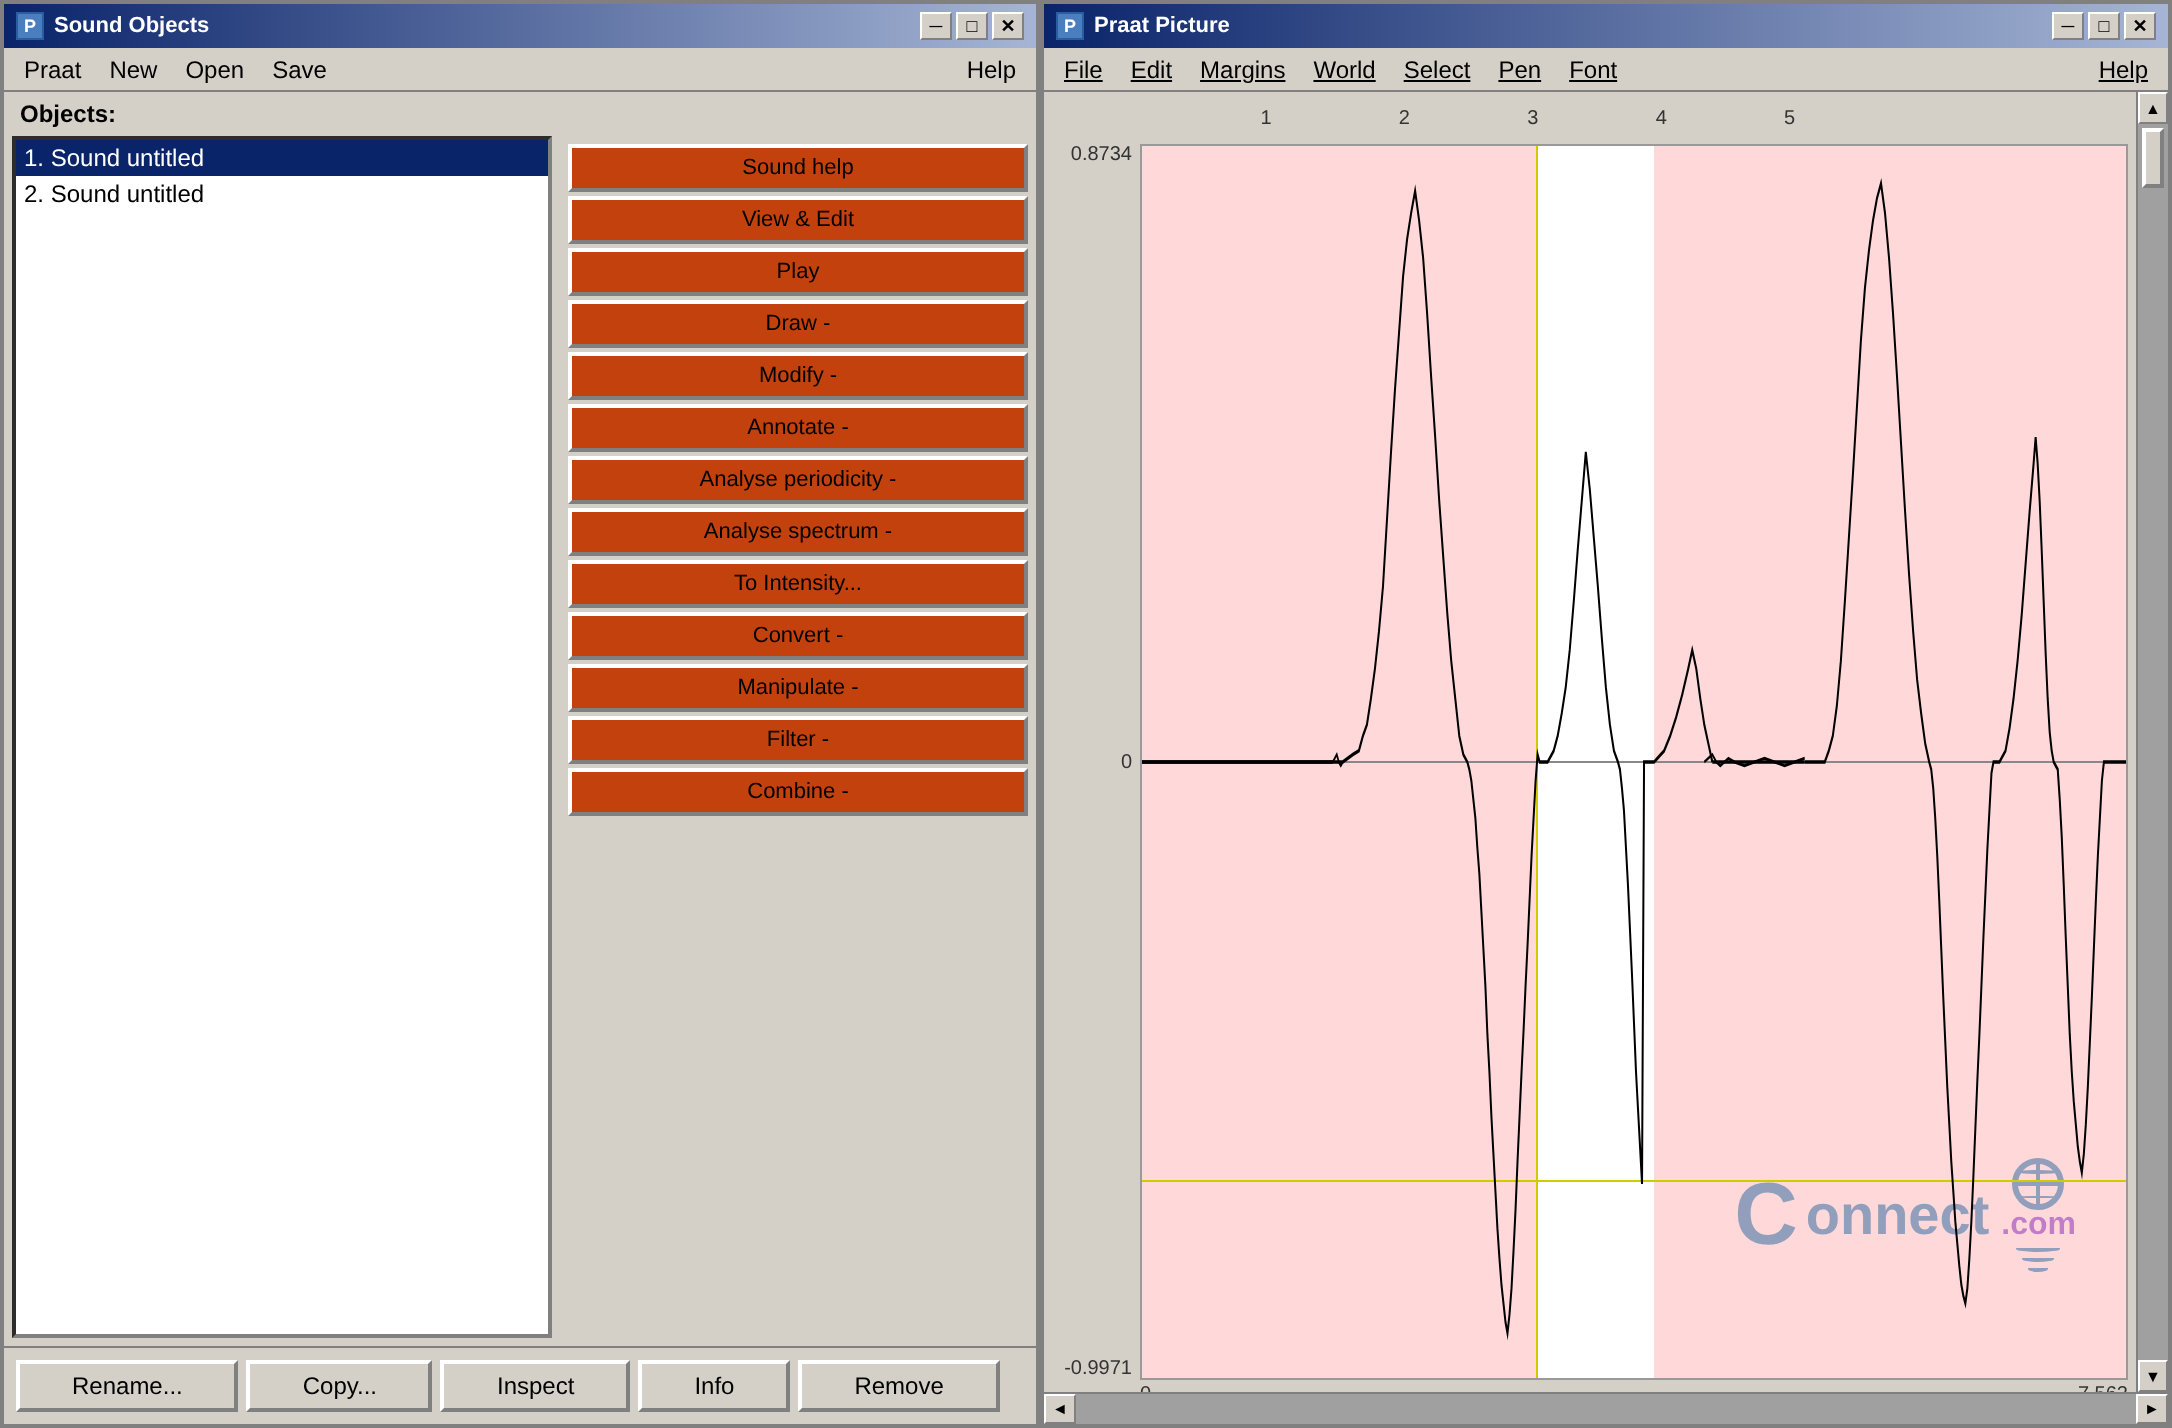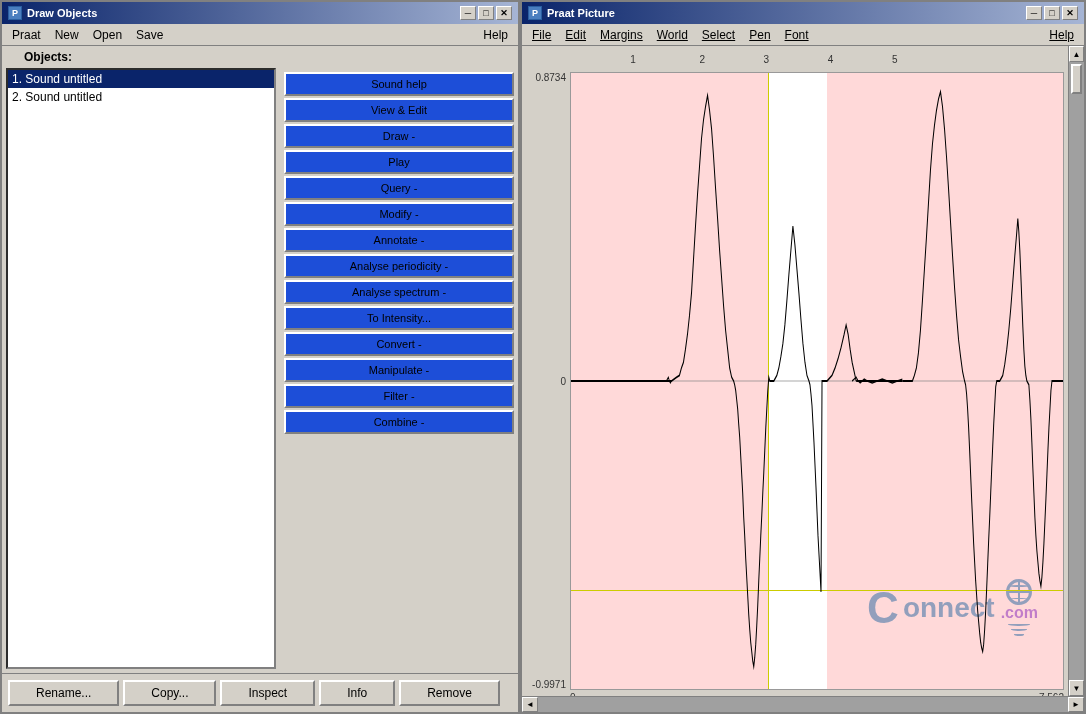--- a/index.html
+++ b/index.html
@@ -61,21 +61,21 @@
       height: 22px;
       align-items: center;
     }
     .menu-item {
       padding: 2px 6px;
       cursor: pointer;
       font-size: 12px;
     }
 
     .objects-label {
-      padding: 4px 22px;
+      padding: 4px 8px;
       font-size: 12px;
       font-weight: bold;
       background: #d4d0c8;
     }
 
     .main-content {
       display: flex;
       flex: 1;
       overflow: hidden;
     }
@@ -100,21 +100,21 @@
 
     .buttons-panel {
       flex: 1;
       display: flex;
       flex-direction: column;
       gap: 2px;
       padding: 4px;
       overflow-y: auto;
     }
     .action-btn {
-      background: #1d4ed8;
+      background: #c2410c;
       border: 2px solid;
       border-color: #ffffff #808080 #808080 #ffffff;
       padding: 3px 6px;
       cursor: pointer;
       font-size: 11px;
       text-align: center;
       min-height: 24px;
       display: flex; align-items: center; justify-content: center;
     }
 
@@ -251,21 +251,21 @@
 </head>
 <body>
 
 <div id="praat-objects">
 
   <div class="window-titlebar">
     <div class="titlebar-left">
       <div class="titlebar-icon">
         <span>P</span>
       </div>
-      <span>Draw Objects</span>
+      <span>Sound Objects</span>
     </div>
     <div class="titlebar-controls">
       <div class="win-btn">─</div>
       <div class="win-btn">□</div>
       <div class="win-btn">✕</div>
     </div>
   </div>
 
   <div class="menu-bar">
     <span class="menu-item">Praat</span>
@@ -281,23 +281,22 @@
   <div class="main-content">
 
     <div class="objects-list">
       <div class="object-item selected">1. Sound untitled</div>
       <div class="object-item">2. Sound untitled</div>
     </div>
 
     <div class="buttons-panel">
       <button class="action-btn">Sound help</button>
       <button class="action-btn">View &amp; Edit</button>
+      <button class="action-btn">Play</button>
       <button class="action-btn">Draw -</button>
-      <button class="action-btn">Play</button>
-      <button class="action-btn">Query -</button>
       <button class="action-btn">Modify -</button>
       <button class="action-btn">Annotate -</button>
       <button class="action-btn">Analyse periodicity -</button>
       <button class="action-btn">Analyse spectrum -</button>
       <button class="action-btn">To Intensity...</button>
       <button class="action-btn">Convert -</button>
       <button class="action-btn">Manipulate -</button>
       <button class="action-btn">Filter -</button>
       <button class="action-btn">Combine -</button>
     </div>

